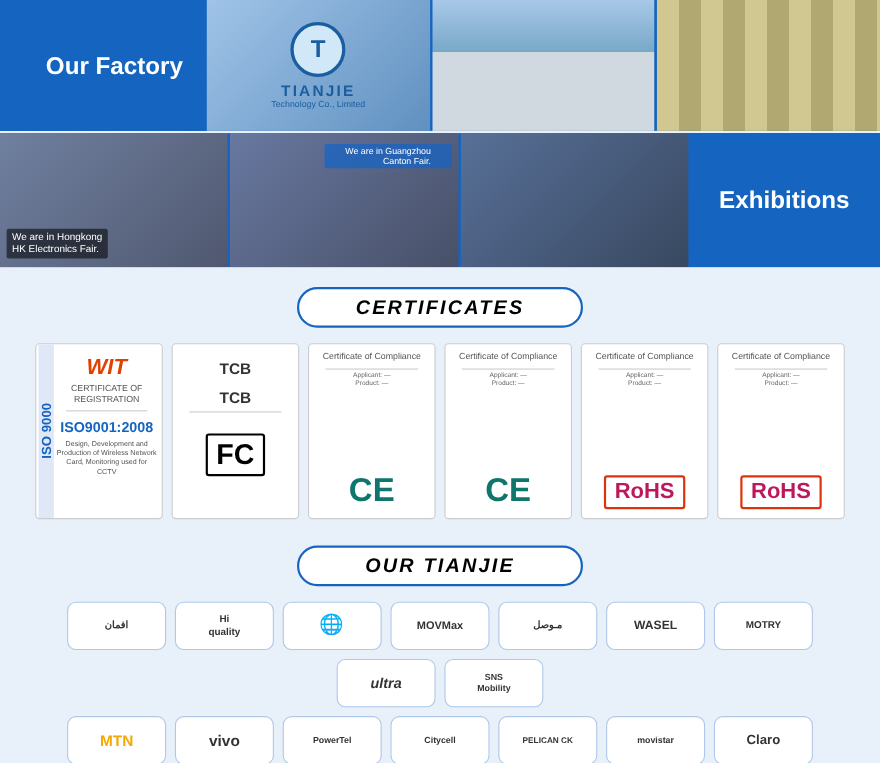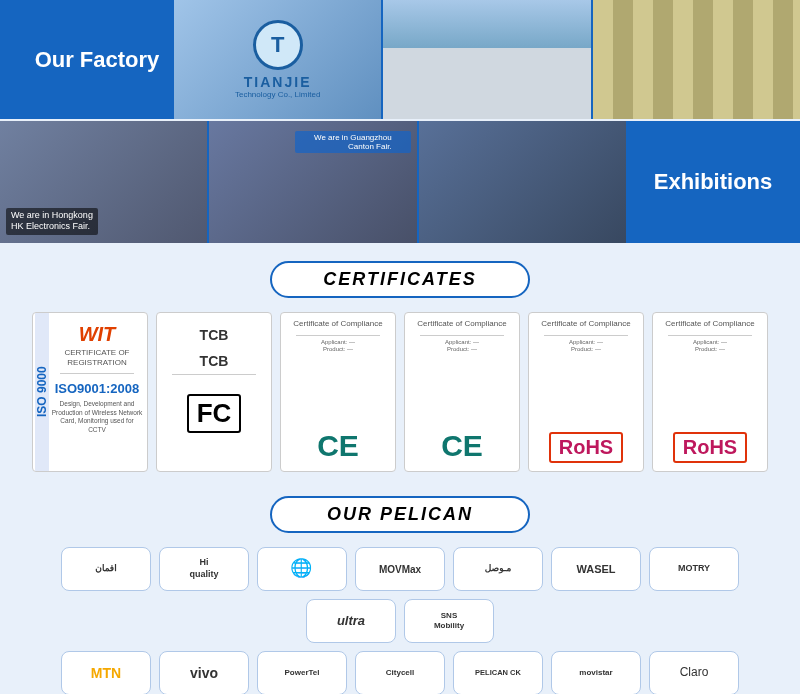--- a/index.html
+++ b/index.html
@@ -11,21 +11,21 @@
     }
 
     
     .factory-section {
       display: flex;
       height: 119px;
       background: #1565c0;
       overflow: hidden;
     }
     .factory-label {
-      width: 174px;
+      width: 188px;
       background: #1565c0;
       display: flex;
       align-items: center;
       justify-content: center;
       flex-shrink: 0;
       padding-left: 20px;
     }
     .factory-label span {
       color: #fff;
       font-size: 22px;
@@ -356,21 +356,21 @@
       <div class="cert-divider"></div>
       <div class="cert-body" style="font-size:6px;color:#666;">Applicant: —<br>Product: —</div>
       <div class="cert-rohs">RoHS</div>
     </div>
 
   </div>
 </div>
 
 <div class="partners-section">
   <div class="section-title-bar">
-    <span>OUR PELICAN</span>
+    <span>OUR TIANJIE</span>
   </div>
 
   <div class="partners-grid">
     <div class="partner-logo">
         <span class="p-green">افمان</span>
       </div>
     <div class="partner-logo">
         <span class="p-blue">Hi<br>quality</span>
       </div>
     <div class="partner-logo">
@@ -409,17 +409,17 @@
     <div class="partner-logo">
         <span class="p-orange" style="font-size:8px;">Citycell</span>
       </div>
     <div class="partner-logo">
         <span class="p-blue" style="font-size:7.5px;">PELICAN CK</span>
       </div>
     <div class="partner-logo">
         <span class="p-blue" style="font-size:8px;">movistar</span>
       </div>
     <div class="partner-logo">
-        <span class="p-red" style="font-size:12px;font-weight:normal;">Claro</span>
+        <span class="p-red" style="font-size:12px;font-weight:bold;">Claro</span>
       </div>
 
   </div>
 </div>
 
 </body></html>

